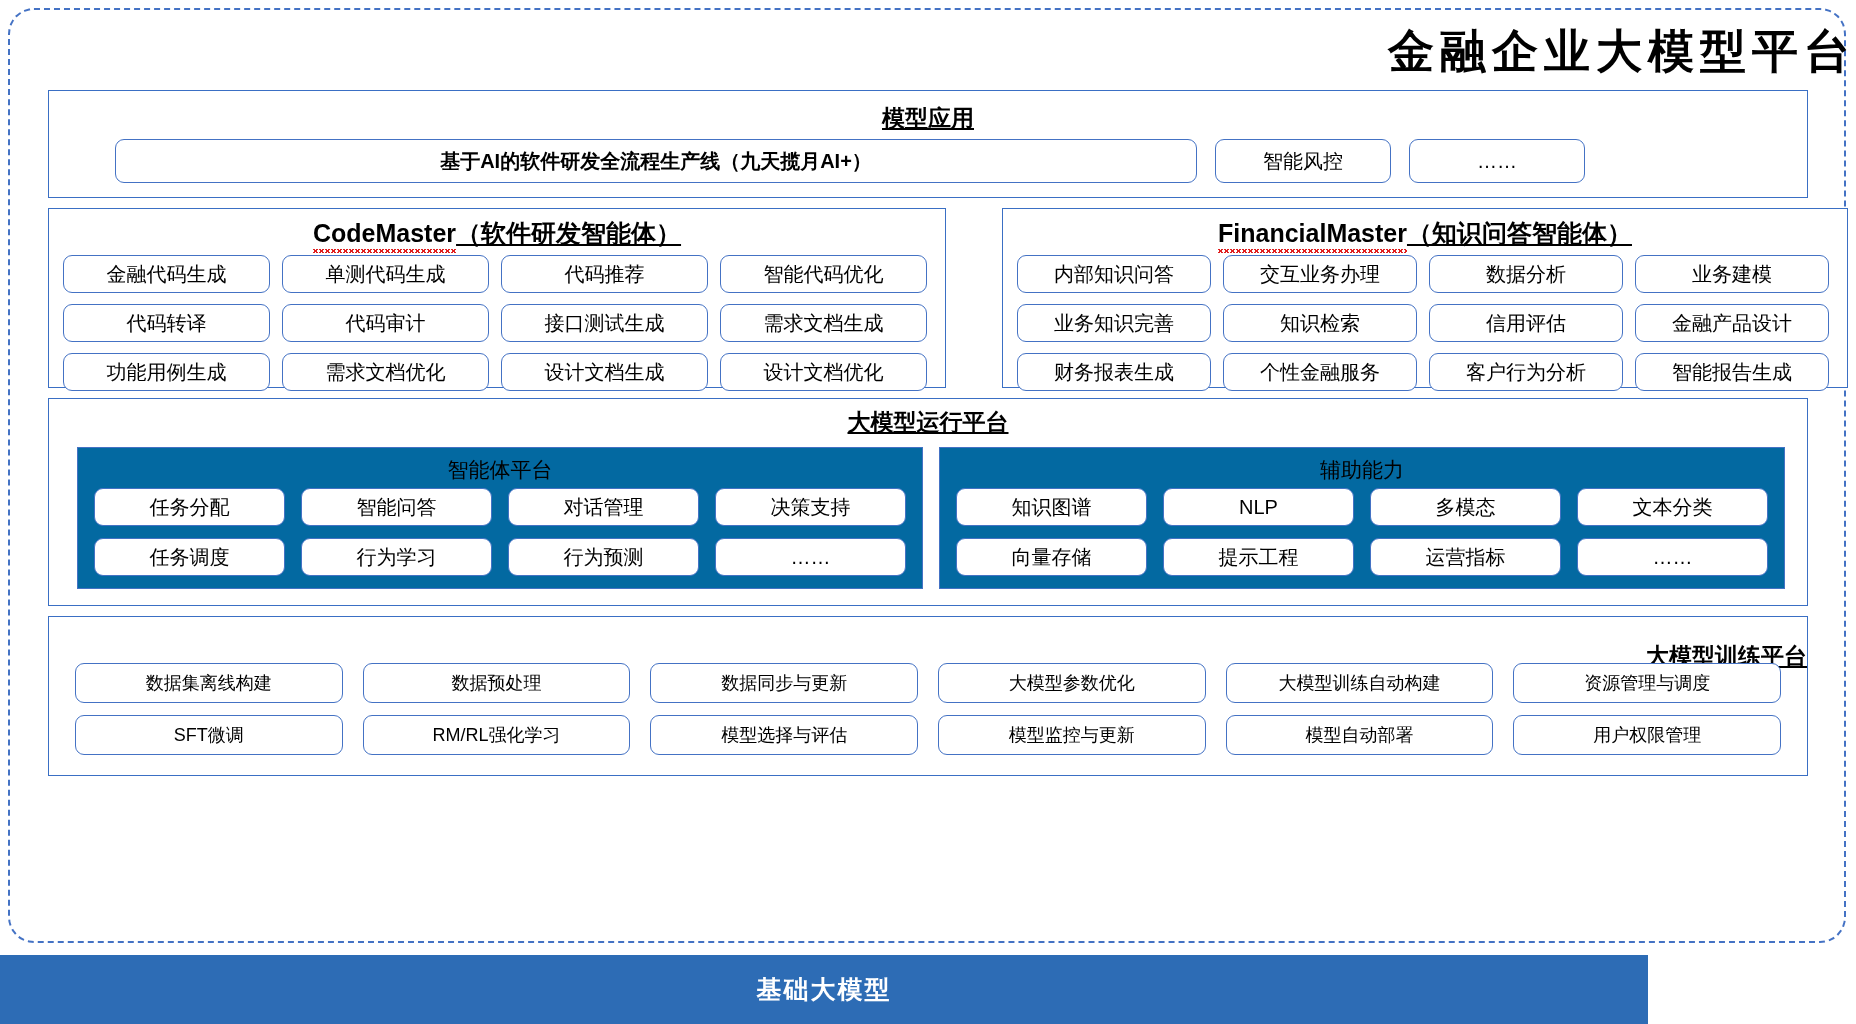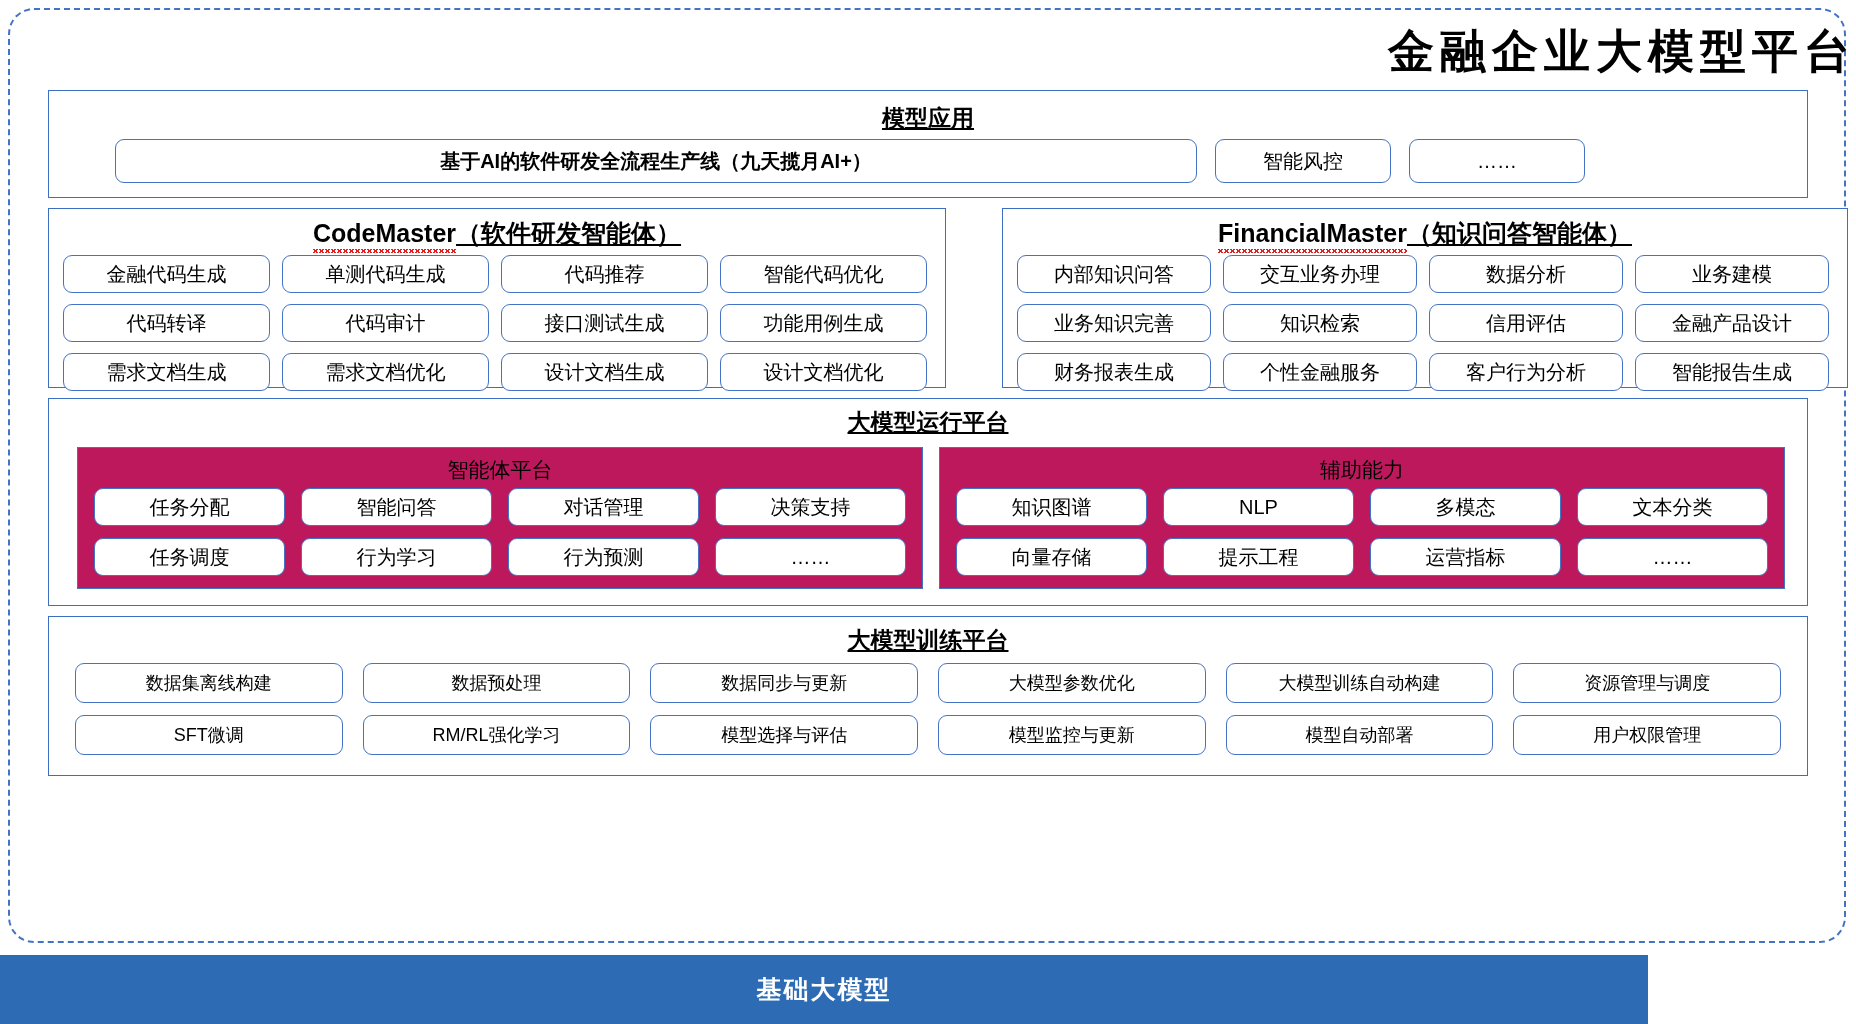--- a/index.html
+++ b/index.html
@@ -142,41 +142,41 @@
   }
 
   
   #sec-runtime { left: 48px; top: 398px; width: 1760px; height: 208px; }
   #sec-runtime > .section-title { margin-top: 12px; }
   .runtime-sub {
     position: absolute;
     top: 48px;
     height: 142px;
     border: 1.4px solid #4472c4;
-    background: #be185d;
+    background: #0369a1;
     box-sizing: border-box;
   }
   #sub-agent-platform { left: 28px; width: 846px; }
   #sub-aux { left: 890px; width: 846px; }
   .runtime-sub .sub-title { margin-top: 11px; }
   .runtime-grid {
     position: absolute;
     left: 16px;
     right: 16px;
     top: 40px;
     display: grid;
     grid-template-columns: repeat(4, 1fr);
     grid-auto-rows: 38px;
     column-gap: 16px;
     row-gap: 12px;
   }
 
   
   #sec-train { left: 48px; top: 616px; width: 1760px; height: 160px; }
-  #sec-train > .section-title { margin-top: 12px; }
+  #sec-train > .section-title { margin-top: 28px; text-align: right; }
   .train-grid {
     position: absolute;
     left: 26px;
     right: 26px;
     top: 46px;
     display: grid;
     grid-template-columns: repeat(6, 1fr);
     grid-auto-rows: 40px;
     column-gap: 20px;
     row-gap: 12px;
@@ -221,22 +221,22 @@
     <span class="squiggle">CodeMaster</span><span>（软件研发智能体）</span>
   </div>
   <div class="agent-grid">
     <div class="pill">金融代码生成</div>
     <div class="pill">单测代码生成</div>
     <div class="pill">代码推荐</div>
     <div class="pill">智能代码优化</div>
     <div class="pill">代码转译</div>
     <div class="pill">代码审计</div>
     <div class="pill">接口测试生成</div>
+    <div class="pill">需求文档生成</div>
     <div class="pill">功能用例生成</div>
-    <div class="pill">需求文档生成</div>
     <div class="pill">需求文档优化</div>
     <div class="pill">设计文档生成</div>
     <div class="pill">设计文档优化</div>
   </div>
 </div>
 
 <div class="section agent-panel" id="sec-fin">
   <div class="panel-head">
     <span class="squiggle">FinancialMaster</span><span>（知识问答智能体）</span>
   </div>

